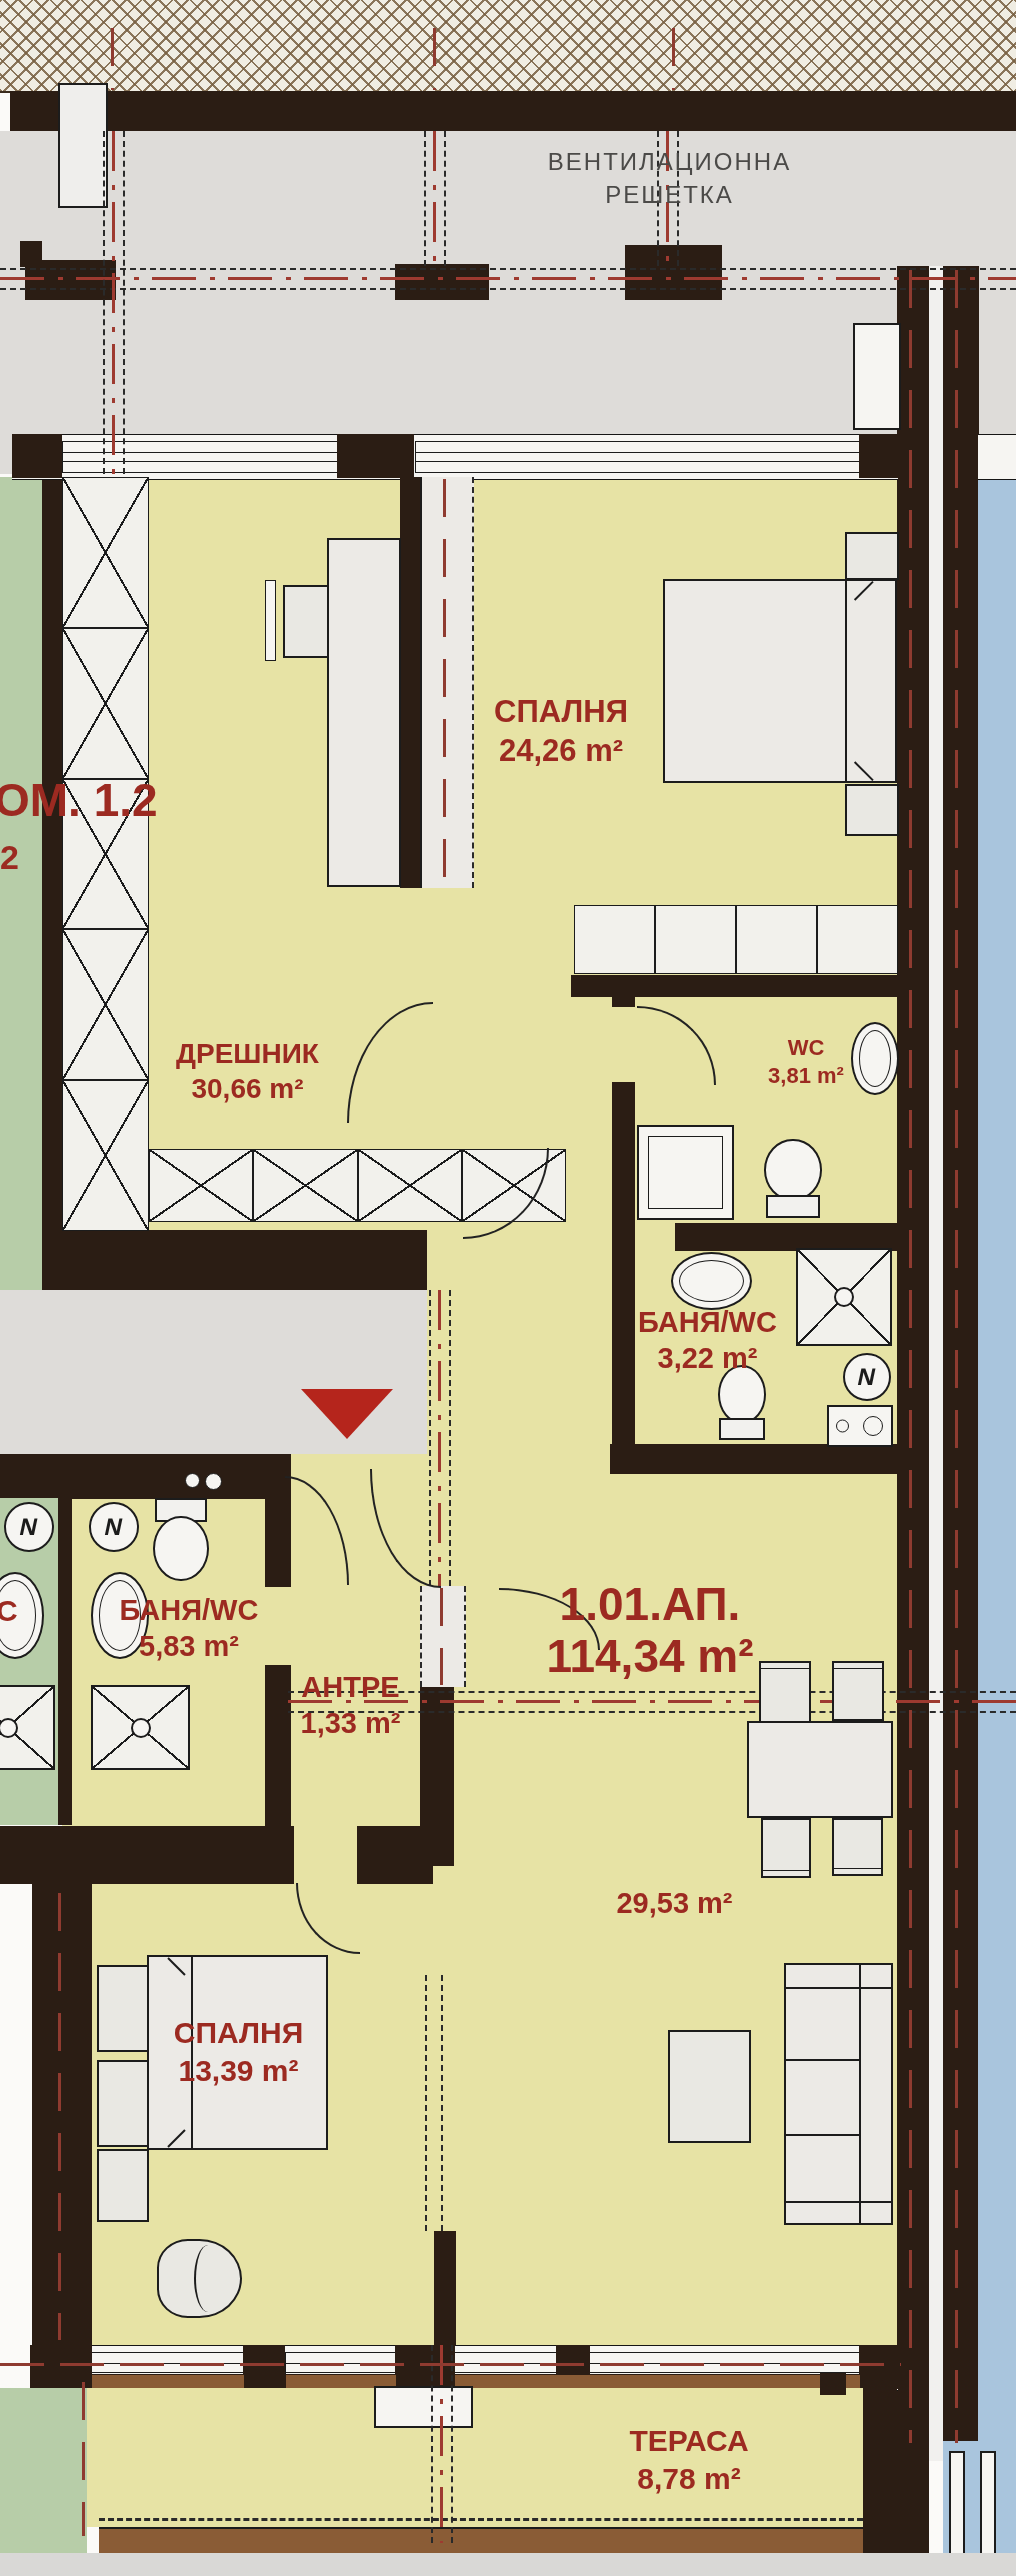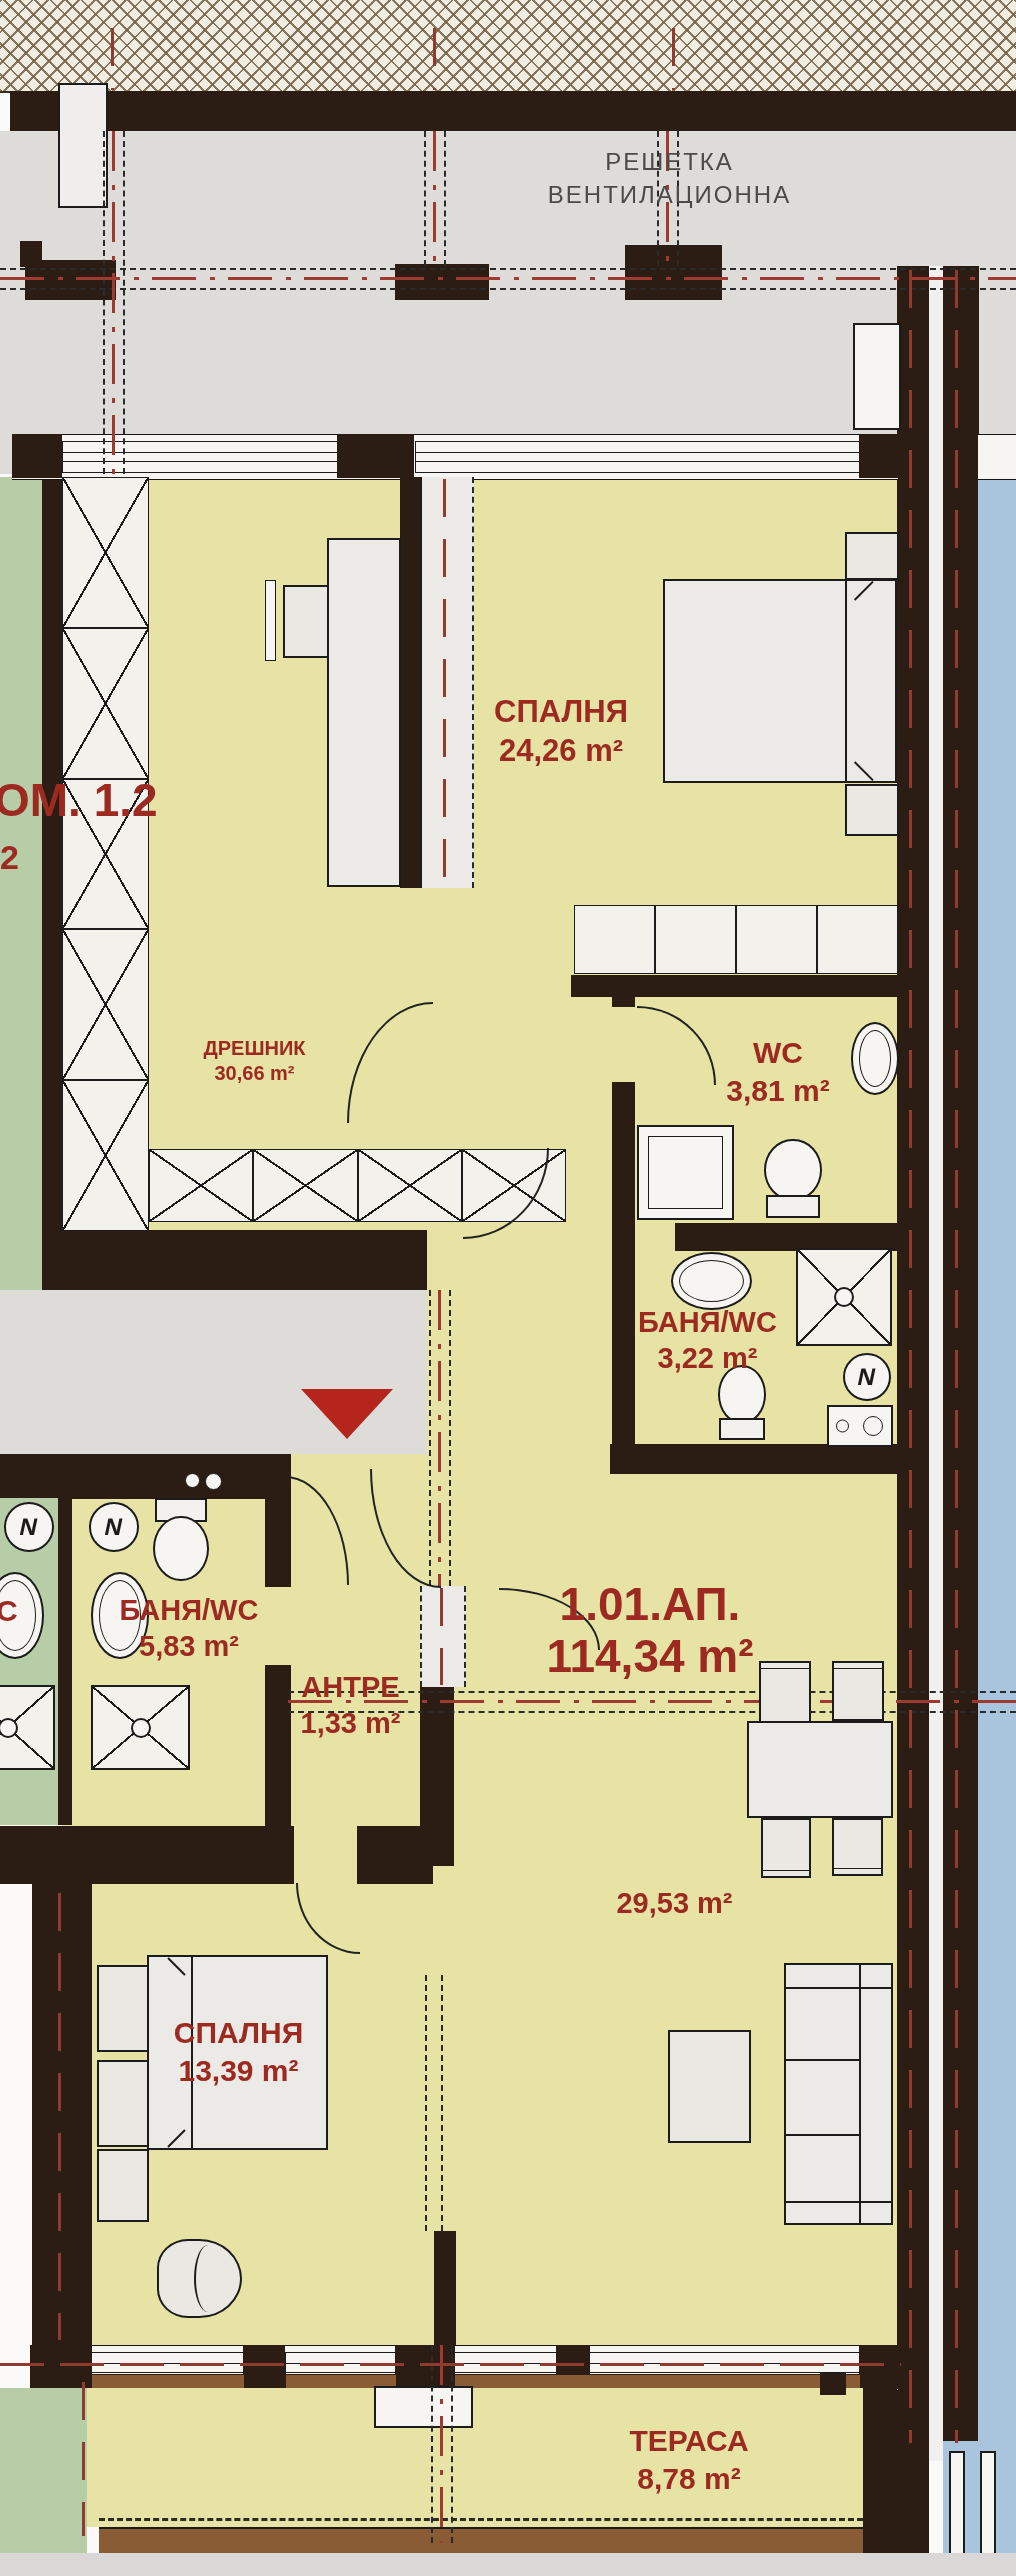--- a/index.html
+++ b/index.html
@@ -314,42 +314,42 @@
 
   <div class="arc arc-tl" style="left:347px;top:1002px;width:84px;height:119px;"></div>
   <div class="arc arc-tr" style="left:637px;top:1006px;width:77px;height:77px;"></div>
   <div class="arc arc-br" style="left:463px;top:1148px;width:84px;height:89px;"></div>
   <div class="arc arc-bl" style="left:370px;top:1469px;width:69px;height:117px;"></div>
   <div class="arc arc-tr" style="left:285px;top:1476px;width:62px;height:107px;"></div>
   <div class="arc arc-tr" style="left:499px;top:1588px;width:99px;height:60px;"></div>
   <div class="arc arc-bl" style="left:296px;top:1883px;width:62px;height:69px;"></div>
 
   <div class="ventlab" style="left:496px;top:145px;width:347px;font-size:24px;line-height:33px;">
+    <span class="nm" style="display:block;">ВЕНТИЛАЦИОННА</span>
     <span class="nm" style="display:block;">РЕШЕТКА</span>
-    <span class="nm" style="display:block;">ВЕНТИЛАЦИОННА</span>
   </div>
 
   <div class="lab" style="left:437px;top:693px;width:248px;font-size:31px;">
     <span class="nm">СПАЛНЯ</span>
     <span class="ar">24,26 m²</span>
   </div>
 
   <div class="lab" style="left:-6px;top:772px;width:228px;font-size:46px;text-align:left;">
     <span class="nm">ОМ. 1.2</span>
   </div>
   <div class="lab" style="left:0;top:836px;width:40px;font-size:34px;text-align:left;">
     <span class="nm">2</span>
   </div>
 
-  <div class="lab" style="left:143px;top:1036px;width:223px;font-size:20px;">
+  <div class="lab" style="left:136px;top:1036px;width:223px;font-size:28px;">
     <span class="nm">ДРЕШНИК</span>
     <span class="ar">30,66 m²</span>
   </div>
 
-  <div class="lab" style="left:706px;top:1034px;width:144px;font-size:30px;">
+  <div class="lab" style="left:734px;top:1034px;width:144px;font-size:22px;">
     <span class="nm">WC</span>
     <span class="ar">3,81 m²</span>
   </div>
 
   <div class="lab" style="left:623px;top:1304px;width:169px;font-size:29px;">
     <span class="nm">БАНЯ/WC</span>
     <span class="ar">3,22 m²</span>
   </div>
 
   <div class="lab" style="left:102px;top:1592px;width:174px;font-size:29px;">

